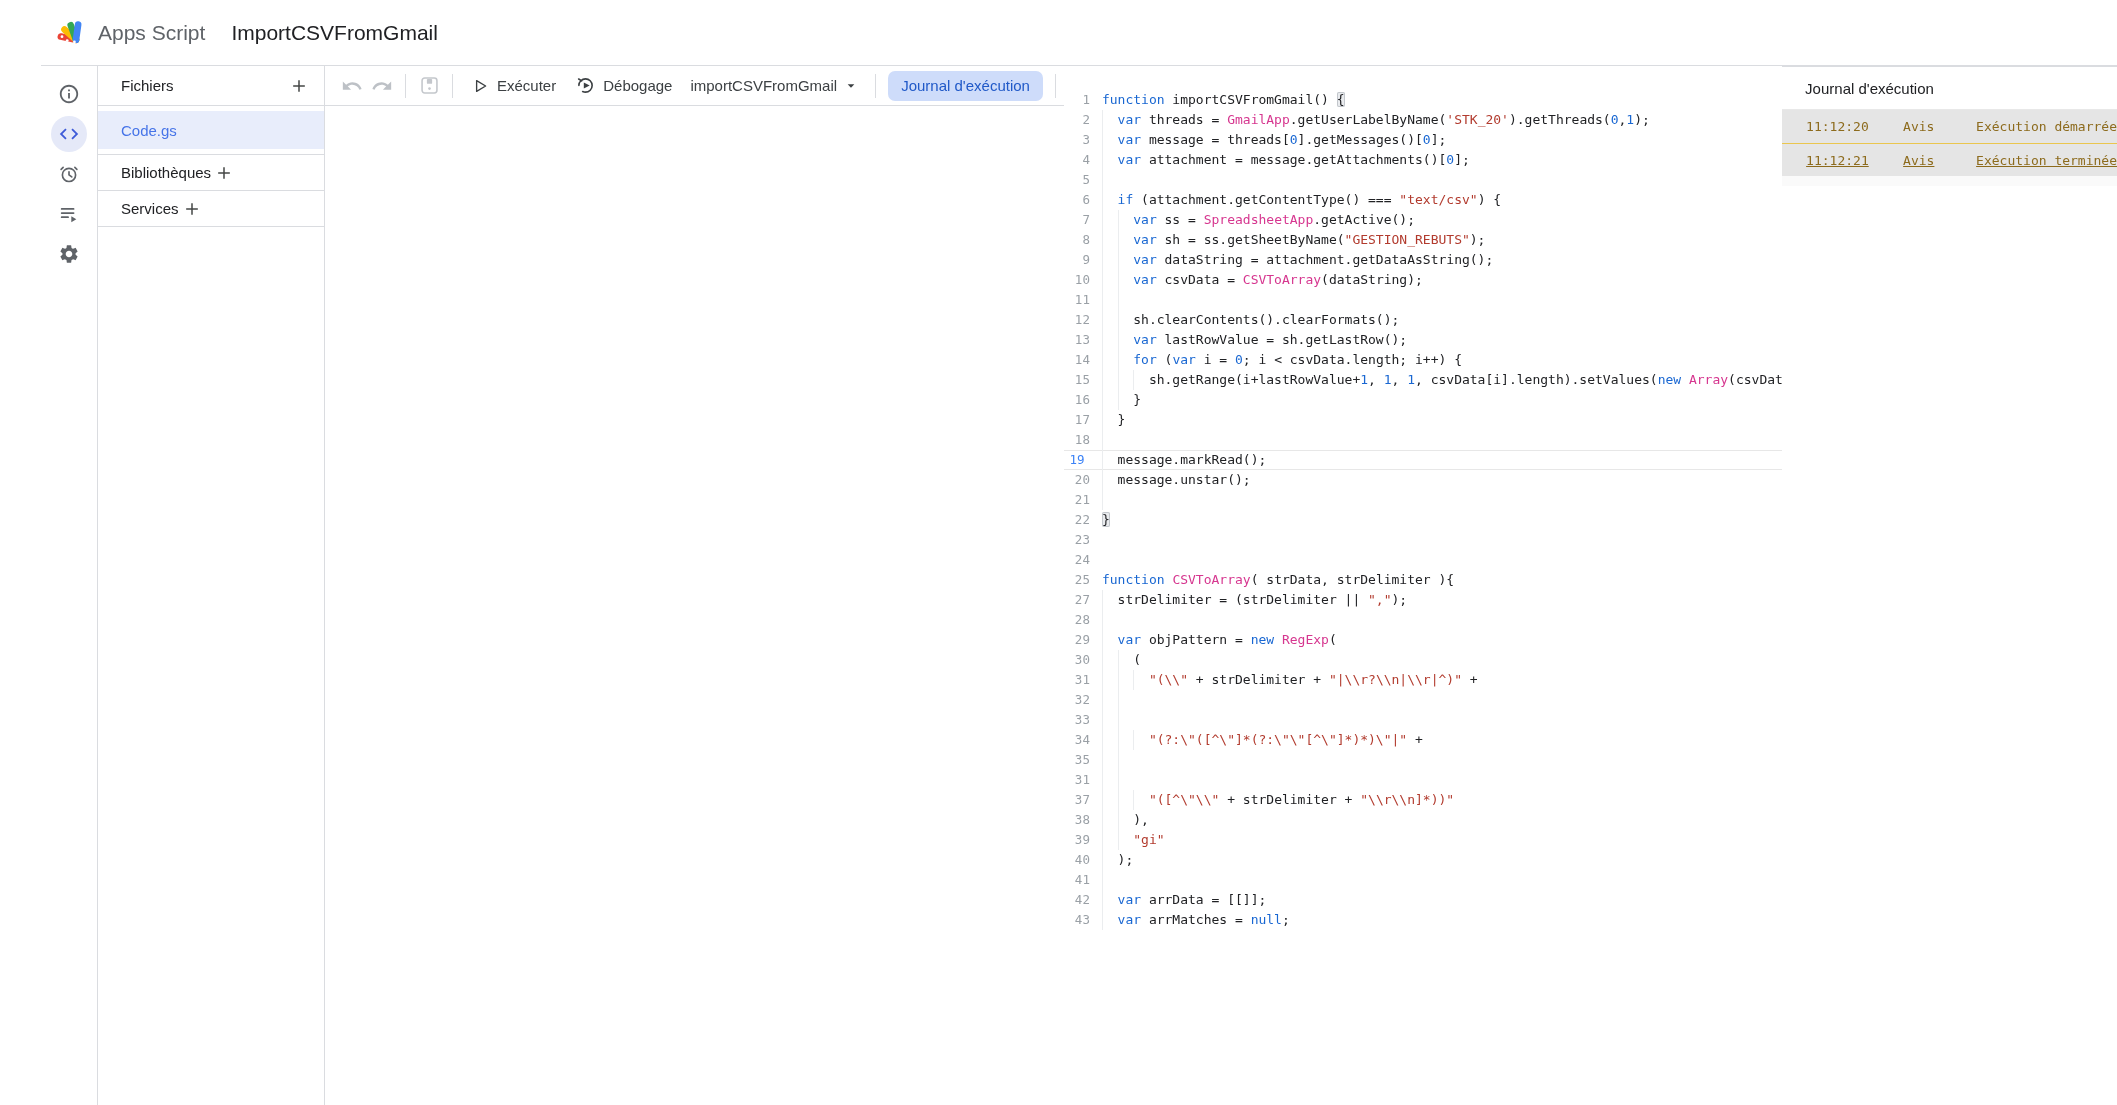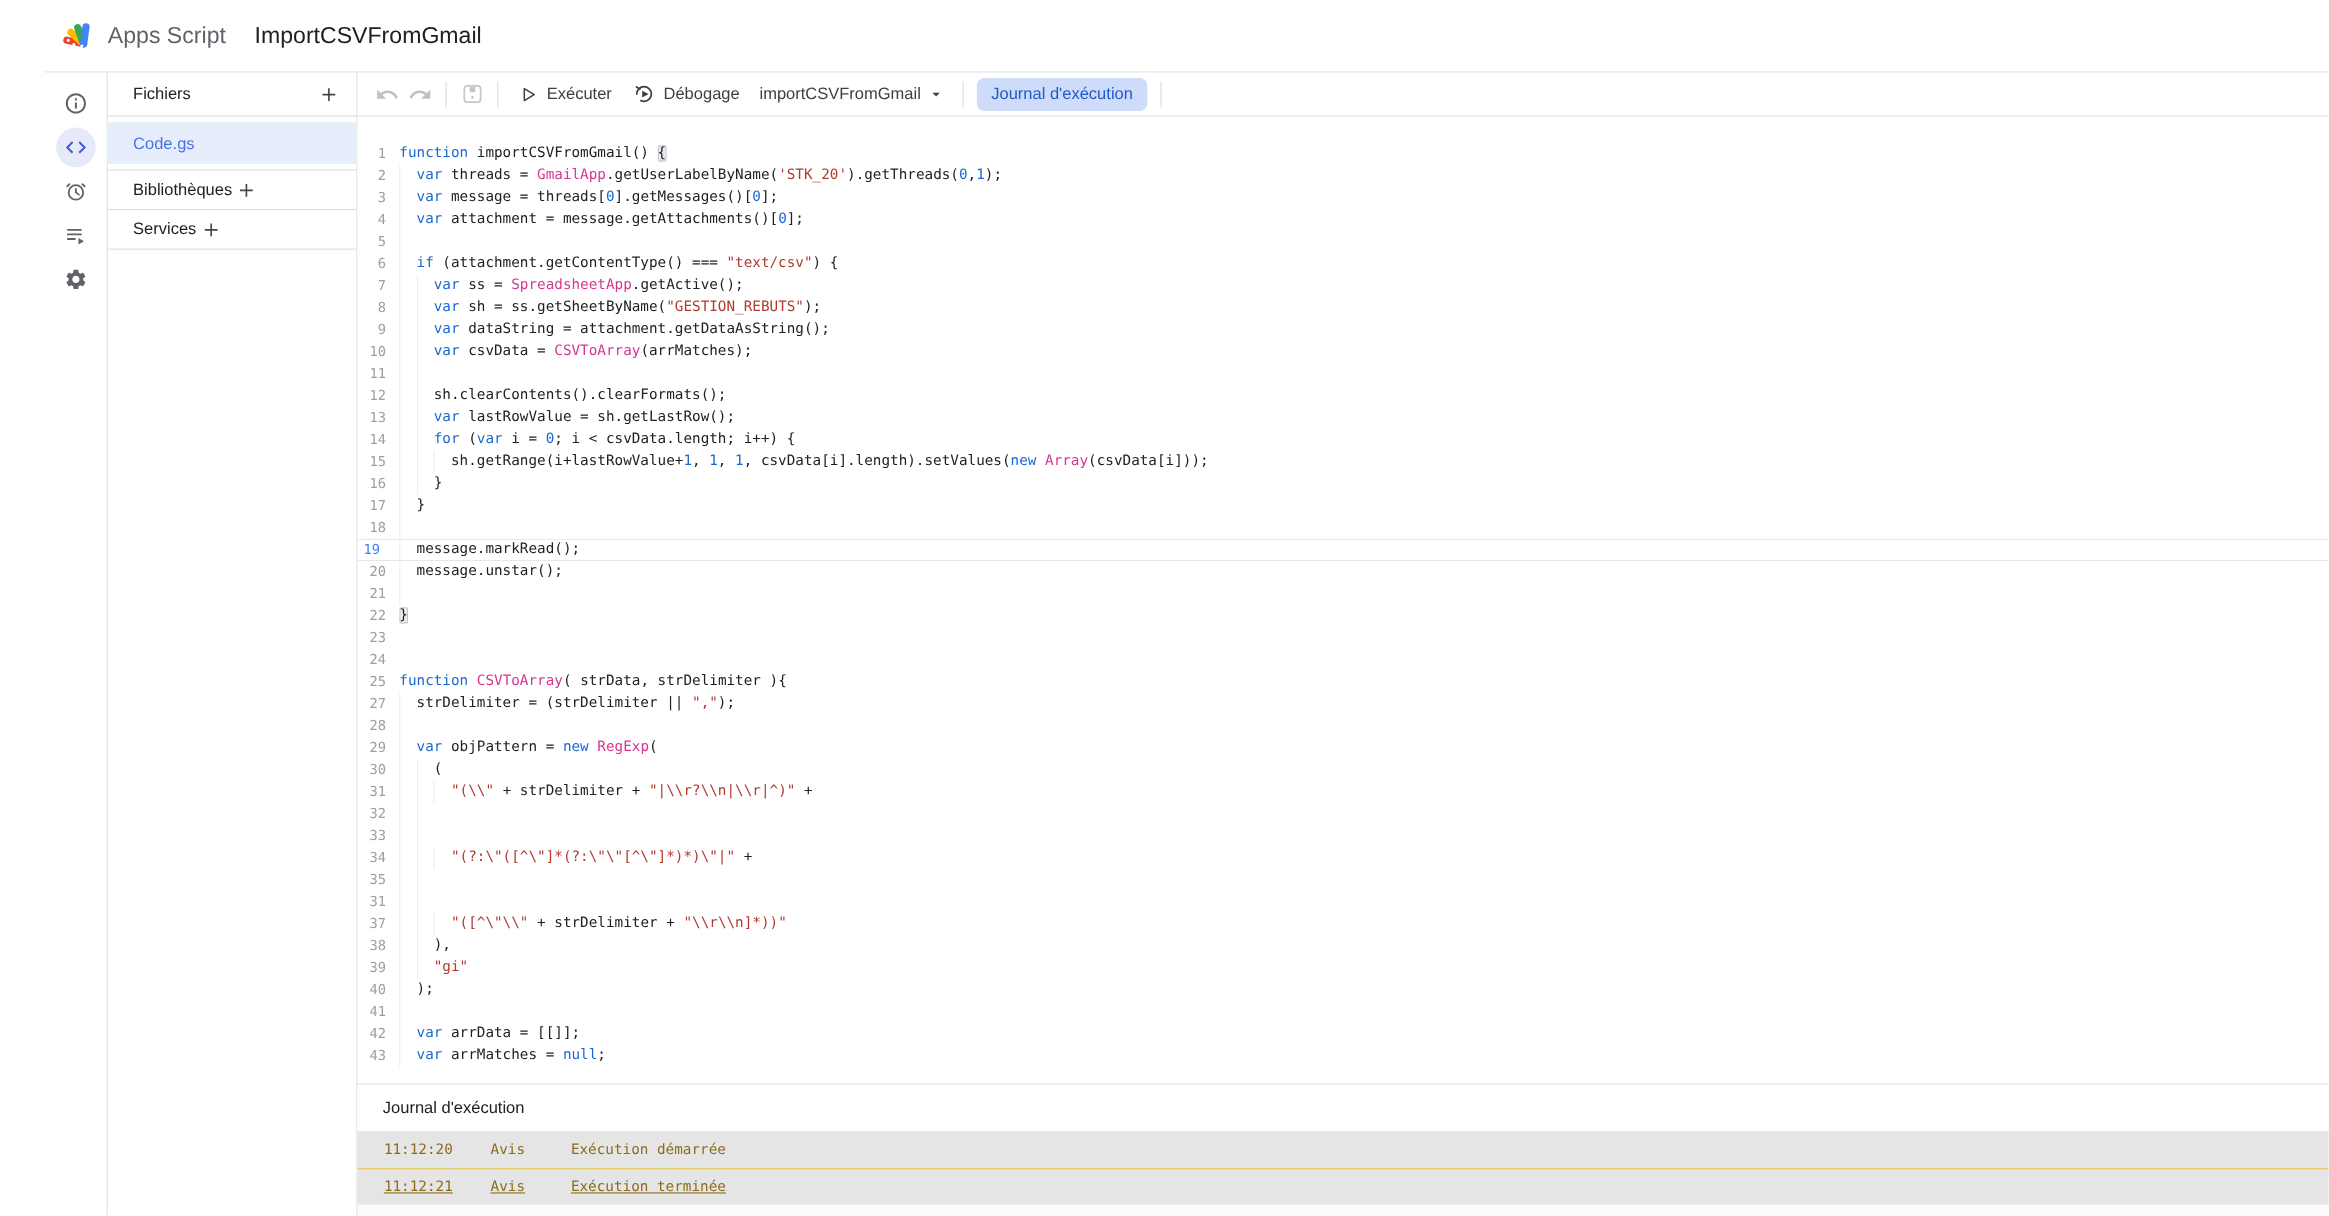--- a/index.html
+++ b/index.html
@@ -27,21 +27,21 @@
   .panel-h { height: 40px; border-bottom: 1px solid #dadce0; display: flex; align-items: center;
     justify-content: space-between; padding: 0 12px 0 23px; font-size: 15px; font-weight: 500; color: #202124; }
   .file-list { padding: 5px 0; border-bottom: 1px solid #dadce0; }
   .file-row { height: 38px; display: flex; align-items: center; padding-left: 23px; font-size: 15px; cursor: pointer; }
   .file-row.sel { background: #e8edfb; color: #4674e8; }
   .sec-row { height: 36px; border-bottom: 1px solid #dadce0; display: flex; align-items: center;
     padding: 0 12px 0 23px; font-size: 15px; font-weight: 500; color: #202124; cursor: pointer; }
   .plus-btn { width: 26px; height: 26px; display: flex; align-items: center; justify-content: center; cursor: pointer; border-radius: 50%; }
 
   
-  .main { flex: 1; display: flex; flex-direction: column; min-width: 0; }
+  .main { flex: 1; display: flex; flex-direction: row; min-width: 0; }
 
   
   .tb { height: 40px; flex: none; border-bottom: 1px solid #dadce0; display: flex; align-items: center;
     padding-left: 12px; background: #fff; }
   .tb-ic { width: 30px; height: 30px; display: flex; align-items: center; justify-content: center; cursor: pointer; }
   .tb-sep { width: 1px; height: 24px; background: #dadce0; margin: 0 8px; flex: none; }
   .tb-btn { display: flex; align-items: center; gap: 8px; padding: 0 10px; height: 32px;
     font-size: 15px; color: #3c4043; cursor: pointer; border-radius: 4px; }
   .fn-dd { display: flex; align-items: center; gap: 6px; padding: 0 8px; font-size: 15px; color: #3c4043; cursor: pointer; height: 32px; }
   .pill { background: #cedcfa; color: #2059c8; font-size: 15px; font-weight: 500; height: 30px;
@@ -209,21 +209,21 @@
         <div>
             <div class="cl"><span class="ln">1</span><span class="ct"><span class="tk-k">function</span><span class="tk-p"> importCSVFromGmail() </span><span class="tk-b">{</span></span></div>
             <div class="cl"><span class="ln">2</span><span class="ct"><i class="ig" style="left: 0ch;"></i><span class="tk-p">  </span><span class="tk-k">var</span><span class="tk-p"> threads = </span><span class="tk-t">GmailApp</span><span class="tk-p">.getUserLabelByName(</span><span class="tk-s">'STK_20'</span><span class="tk-p">).getThreads(</span><span class="tk-num">0</span><span class="tk-p">,</span><span class="tk-num">1</span><span class="tk-p">);</span></span></div>
             <div class="cl"><span class="ln">3</span><span class="ct"><i class="ig" style="left: 0ch;"></i><span class="tk-p">  </span><span class="tk-k">var</span><span class="tk-p"> message = threads[</span><span class="tk-num">0</span><span class="tk-p">].getMessages()[</span><span class="tk-num">0</span><span class="tk-p">];</span></span></div>
             <div class="cl"><span class="ln">4</span><span class="ct"><i class="ig" style="left: 0ch;"></i><span class="tk-p">  </span><span class="tk-k">var</span><span class="tk-p"> attachment = message.getAttachments()[</span><span class="tk-num">0</span><span class="tk-p">];</span></span></div>
             <div class="cl"><span class="ln">5</span><span class="ct"><i class="ig" style="left: 0ch;"></i></span></div>
             <div class="cl"><span class="ln">6</span><span class="ct"><i class="ig" style="left: 0ch;"></i><span class="tk-p">  </span><span class="tk-k">if</span><span class="tk-p"> (attachment.getContentType() === </span><span class="tk-s">"text/csv"</span><span class="tk-p">) {</span></span></div>
             <div class="cl"><span class="ln">7</span><span class="ct"><i class="ig" style="left: 0ch;"></i><i class="ig" style="left: 2ch;"></i><span class="tk-p">    </span><span class="tk-k">var</span><span class="tk-p"> ss = </span><span class="tk-t">SpreadsheetApp</span><span class="tk-p">.getActive();</span></span></div>
             <div class="cl"><span class="ln">8</span><span class="ct"><i class="ig" style="left: 0ch;"></i><i class="ig" style="left: 2ch;"></i><span class="tk-p">    </span><span class="tk-k">var</span><span class="tk-p"> sh = ss.getSheetByName(</span><span class="tk-s">"GESTION_REBUTS"</span><span class="tk-p">);</span></span></div>
             <div class="cl"><span class="ln">9</span><span class="ct"><i class="ig" style="left: 0ch;"></i><i class="ig" style="left: 2ch;"></i><span class="tk-p">    </span><span class="tk-k">var</span><span class="tk-p"> dataString = attachment.getDataAsString();</span></span></div>
-            <div class="cl"><span class="ln">10</span><span class="ct"><i class="ig" style="left: 0ch;"></i><i class="ig" style="left: 2ch;"></i><span class="tk-p">    </span><span class="tk-k">var</span><span class="tk-p"> csvData = </span><span class="tk-t">CSVToArray</span><span class="tk-p">(arrMatches);</span></span></div>
+            <div class="cl"><span class="ln">10</span><span class="ct"><i class="ig" style="left: 0ch;"></i><i class="ig" style="left: 2ch;"></i><span class="tk-p">    </span><span class="tk-k">var</span><span class="tk-p"> csvData = </span><span class="tk-t">CSVToArray</span><span class="tk-p">(dataString);</span></span></div>
             <div class="cl"><span class="ln">11</span><span class="ct"><i class="ig" style="left: 0ch;"></i><i class="ig" style="left: 2ch;"></i></span></div>
             <div class="cl"><span class="ln">12</span><span class="ct"><i class="ig" style="left: 0ch;"></i><i class="ig" style="left: 2ch;"></i><span class="tk-p">    sh.clearContents().clearFormats();</span></span></div>
             <div class="cl"><span class="ln">13</span><span class="ct"><i class="ig" style="left: 0ch;"></i><i class="ig" style="left: 2ch;"></i><span class="tk-p">    </span><span class="tk-k">var</span><span class="tk-p"> lastRowValue = sh.getLastRow();</span></span></div>
             <div class="cl"><span class="ln">14</span><span class="ct"><i class="ig" style="left: 0ch;"></i><i class="ig" style="left: 2ch;"></i><span class="tk-p">    </span><span class="tk-k">for</span><span class="tk-p"> (</span><span class="tk-k">var</span><span class="tk-p"> i = </span><span class="tk-num">0</span><span class="tk-p">; i &lt; csvData.length; i++) {</span></span></div>
             <div class="cl"><span class="ln">15</span><span class="ct"><i class="ig" style="left: 0ch;"></i><i class="ig" style="left: 2ch;"></i><i class="ig" style="left: 4ch;"></i><span class="tk-p">      sh.getRange(i+lastRowValue+</span><span class="tk-num">1</span><span class="tk-p">, </span><span class="tk-num">1</span><span class="tk-p">, </span><span class="tk-num">1</span><span class="tk-p">, csvData[i].length).setValues(</span><span class="tk-k">new</span><span class="tk-p"> </span><span class="tk-t">Array</span><span class="tk-p">(csvData[i]));</span></span></div>
             <div class="cl"><span class="ln">16</span><span class="ct"><i class="ig" style="left: 0ch;"></i><i class="ig" style="left: 2ch;"></i><span class="tk-p">    }</span></span></div>
             <div class="cl"><span class="ln">17</span><span class="ct"><i class="ig" style="left: 0ch;"></i><span class="tk-p">  }</span></span></div>
             <div class="cl"><span class="ln">18</span><span class="ct"><i class="ig" style="left: 0ch;"></i></span></div>
             <div class="cl al"><span class="ln">19</span><span class="ct"><i class="ig" style="left: 0ch;"></i><span class="tk-p">  message.markRead();</span></span></div>
             <div class="cl"><span class="ln">20</span><span class="ct"><i class="ig" style="left: 0ch;"></i><span class="tk-p">  message.unstar();</span></span></div>

